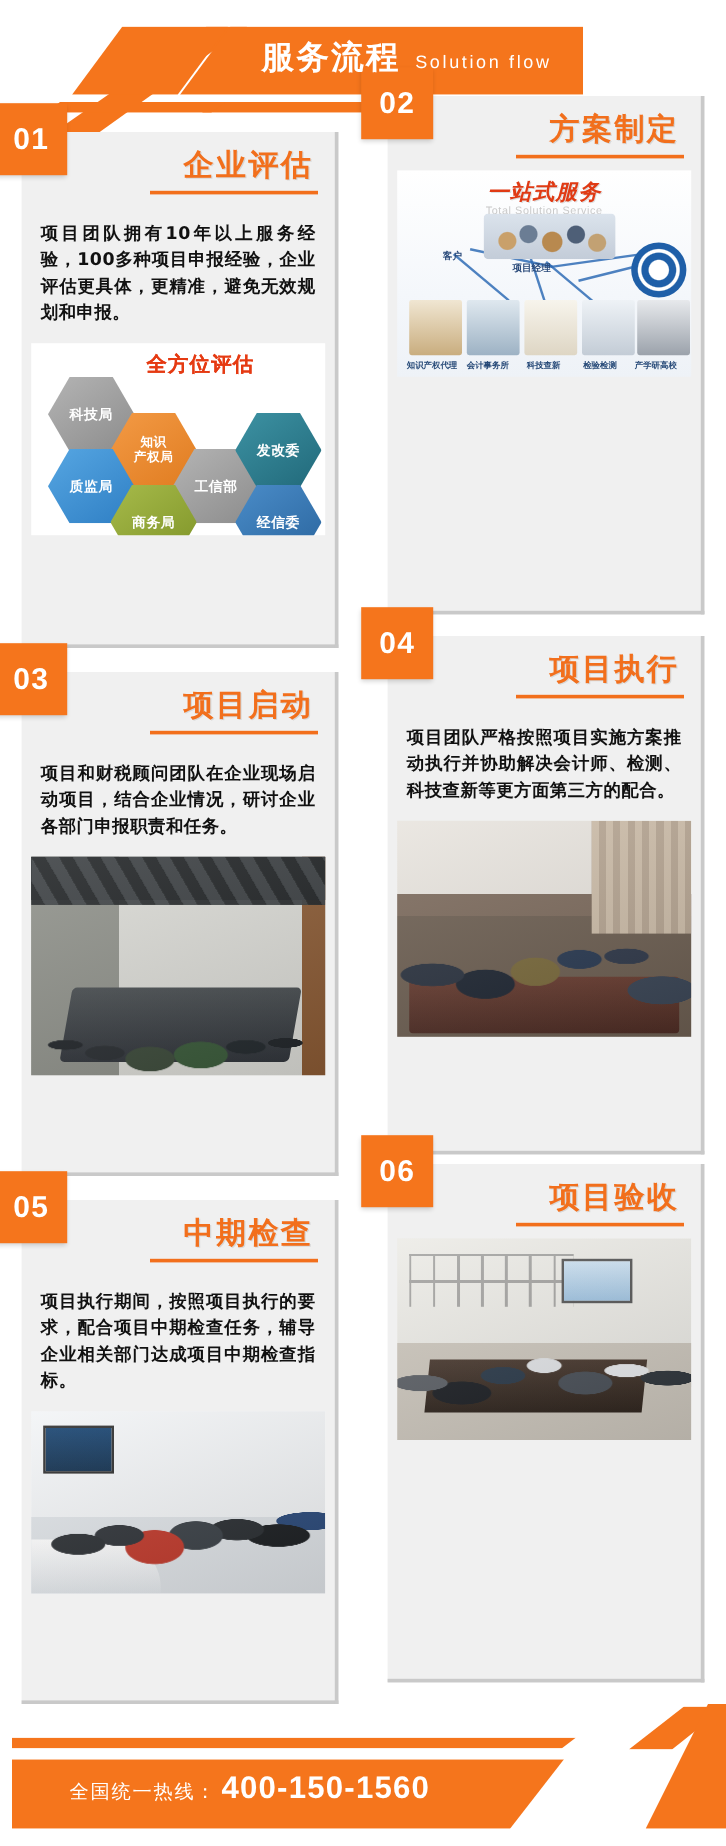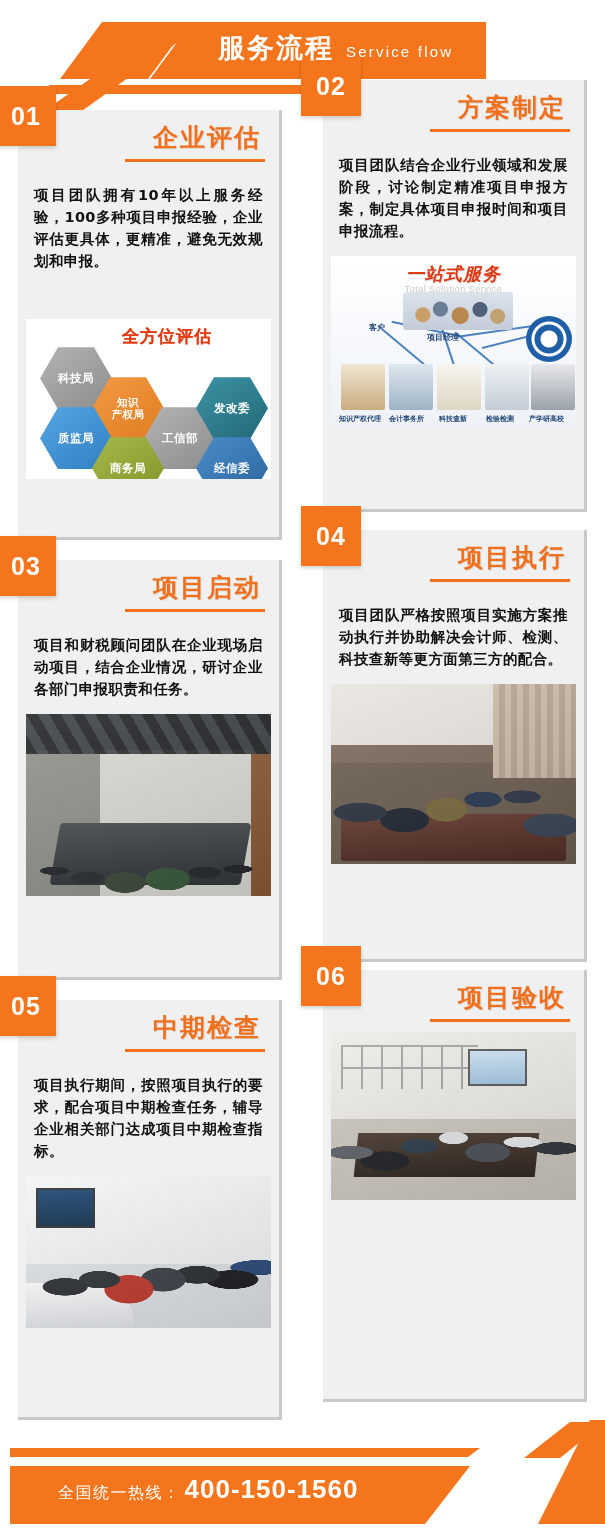--- a/index.html
+++ b/index.html
@@ -95,21 +95,21 @@
     font-size: 14.5px;
     line-height: 1.52;
     letter-spacing: 0.4px;
     font-family: "DejaVu Sans", "Liberation Sans", sans-serif;
     font-weight: bold;
     text-align: justify;
   }
   .card-media { padding: 0 8px 10px 8px; }
 
   
-  .hexwrap { position: relative; width: 100%; height: 160px; background: #ffffff; overflow: hidden; margin-top: 33px; }
+  .hexwrap { position: relative; width: 100%; height: 160px; background: #ffffff; overflow: hidden; }
   .hex-title {
     position: absolute; left: 96px; top: 6px;
     font-size: 17px; font-weight: bold; letter-spacing: 1px;
     font-family: "DejaVu Sans", "Liberation Sans", sans-serif;
     background: linear-gradient(180deg,#F04A1E 0%, #E03010 100%);
     -webkit-background-clip: text; background-clip: text; color: transparent;
     text-shadow: 0 0 0 #E53A12;
     z-index: 3;
   }
   .hex {
@@ -316,21 +316,21 @@
 <div class="page">
 
   <div class="header">
     <div class="header-wedge"></div>
     <div class="header-band"></div>
     <div class="header-band-tail"></div>
     <div class="header-stripe"></div>
     <div class="header-stripe-tail"></div>
     <div class="header-text">
       <span class="header-title-cn">服务流程</span>
-      <span class="header-title-en">Service flow</span>
+      <span class="header-title-en">Solution flow</span>
     </div>
   </div>
 
   <div class="cards">
 
     <div class="card left" style="top:10px;height:430px;">
       <div class="badge shift">01</div>
       <div class="card-head">
         <div class="card-title">企业评估</div>
         <div class="title-rule"></div>
@@ -364,21 +364,20 @@
         </div>
       </div>
     </div>
 
     <div class="card right" style="top:-20px;height:432px;">
       <div class="badge shift">02</div>
       <div class="card-head">
         <div class="card-title">方案制定</div>
         <div class="title-rule"></div>
       </div>
-      <div class="card-body">项目团队结合企业行业领域和发展阶段，讨论制定精准项目申报方案，制定具体项目申报时间和项目申报流程。</div>
       <div class="card-media">
         <div class="onestop">
           <div class="os-title">一站式服务</div>
           <div class="os-sub">Total Solution Service</div>
           <div class="os-photo"></div>
           <div class="os-arrow" style="left:60px;top:72px;width:70px;height:2px;transform:rotate(12deg);"></div>
           <div class="os-arrow" style="left:128px;top:74px;width:78px;height:2px;transform:rotate(-8deg);"></div>
           <div class="os-arrow" style="left:40px;top:88px;width:60px;height:2px;transform:rotate(40deg);"></div>
           <div class="os-arrow" style="left:95px;top:90px;width:44px;height:2px;transform:rotate(72deg);"></div>
           <div class="os-arrow" style="left:118px;top:92px;width:52px;height:2px;transform:rotate(40deg);"></div>

